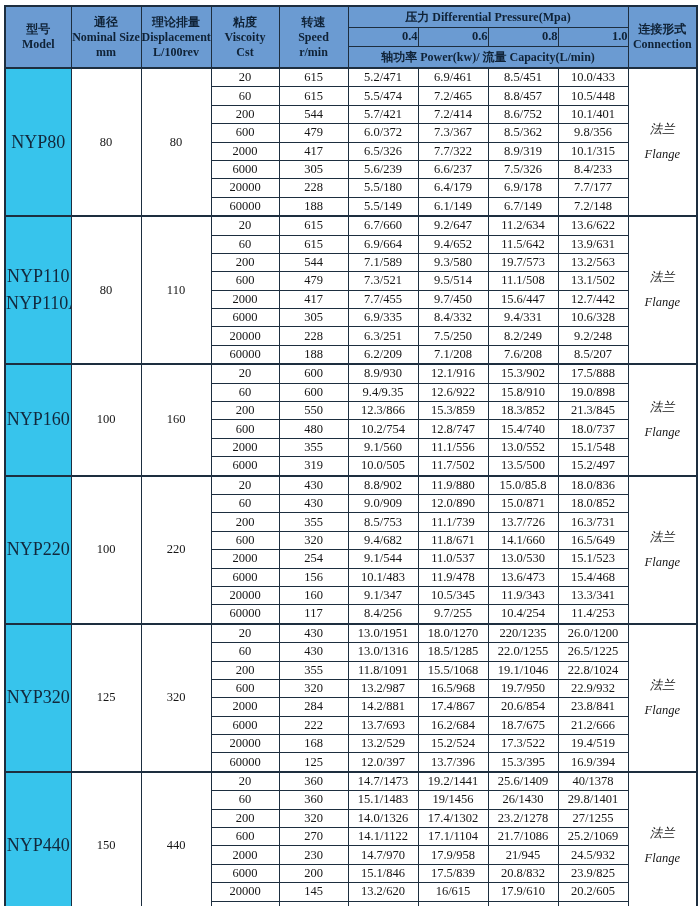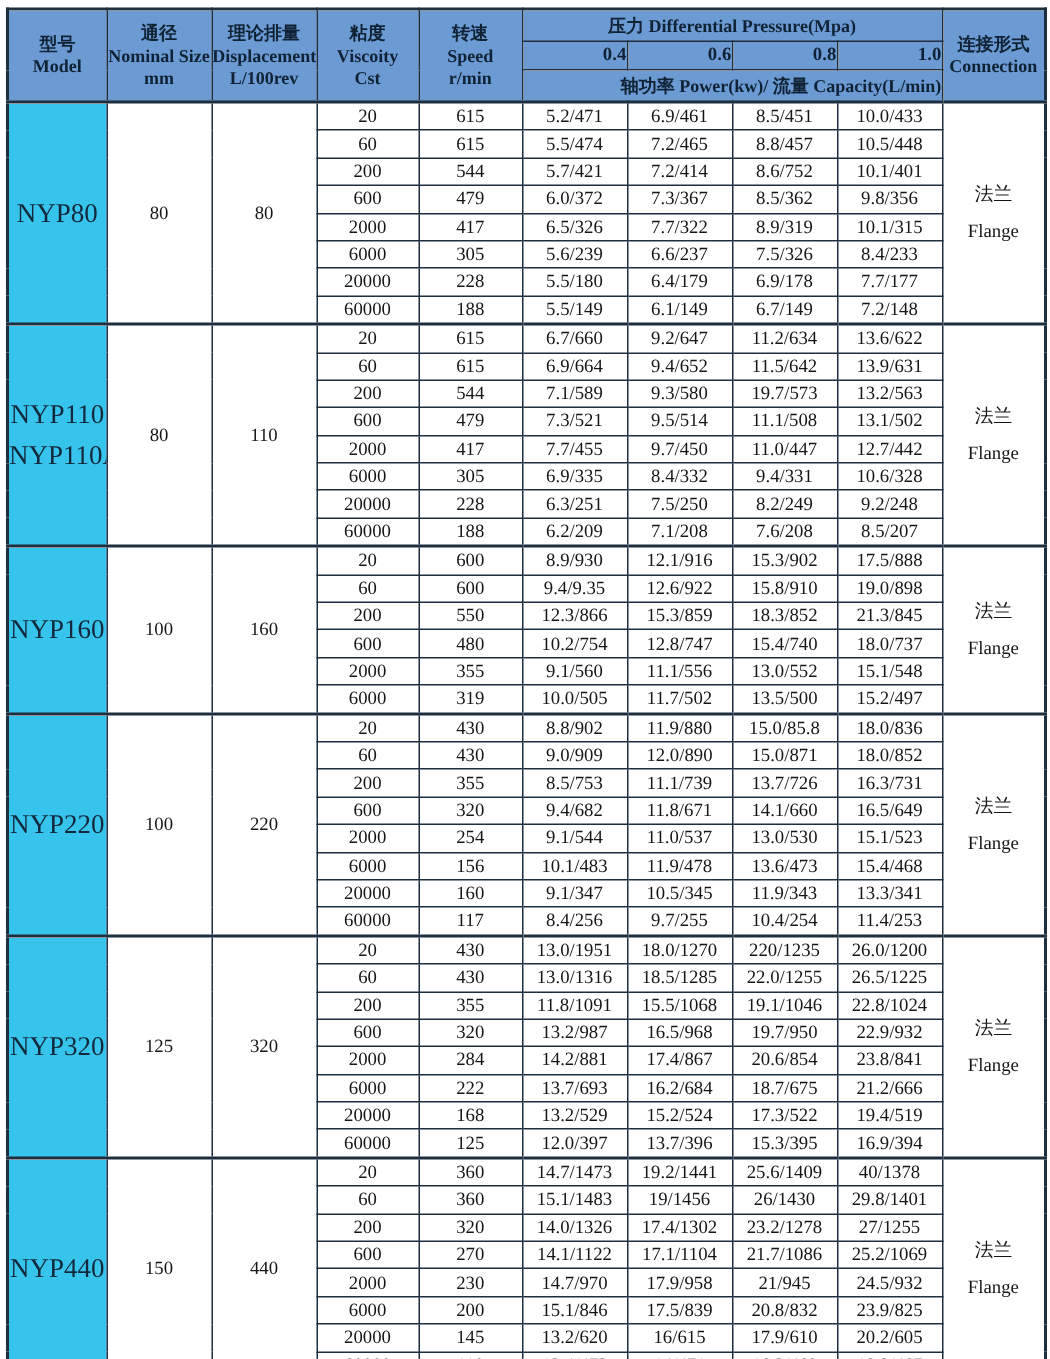--- a/index.html
+++ b/index.html
@@ -22,36 +22,36 @@
     background:var(--header-bg, #6b9bd2);
     color:var(--header-text, #0f2236);
     font-weight:bold;
     font-size:12px;
     line-height:1.25;
     white-space:pre-line;
     border-bottom-width:1px;
   }
   thead tr.h1 th { height:20px; }
   thead tr.h2 th { height:18px; font-size:12.5px;text-align:right; }
-  thead tr.h3 th { height:20px;text-align:right; }
+  thead tr.h3 th { height:20px; }
   thead th.span3 { height:auto; }
   tbody td {
     font-size:12.5px;
     color:#151515;
     height:17.4px;
     line-height:1.05;
     white-space:pre-line;
   }
   tbody td.model-cell {
     background:var(--model-bg, #37c4ec);
     color:#12283c;
     font-size:18px;
     line-height:1.5;
   }
-  tbody td.connection-cell { line-height:2.0; }
+  tbody td.connection-cell { line-height:2.0;font-style:italic; }
   tbody tr.group-start td { border-top:2px solid var(--border, #1d2e3f); }
   thead tr.h3 th { border-bottom:2px solid var(--border, #1d2e3f); }
   col.c-model { width:66px; }
   col.c-nominal { width:70px; }
   col.c-disp { width:70px; }
   col.c-visc { width:68px; }
   col.c-speed { width:69px; }
   col.c-p { width:70px; }
   col.c-conn { width:69px; }
 </style>
@@ -208,21 +208,21 @@
           <td>7.3/521</td>
           <td>9.5/514</td>
           <td>11.1/508</td>
           <td>13.1/502</td>
         </tr>
         <tr>
           <td>2000</td>
           <td>417</td>
           <td>7.7/455</td>
           <td>9.7/450</td>
-          <td>11.0/447</td>
+          <td>15.6/447</td>
           <td>12.7/442</td>
         </tr>
         <tr>
           <td>6000</td>
           <td>305</td>
           <td>6.9/335</td>
           <td>8.4/332</td>
           <td>9.4/331</td>
           <td>10.6/328</td>
         </tr>

